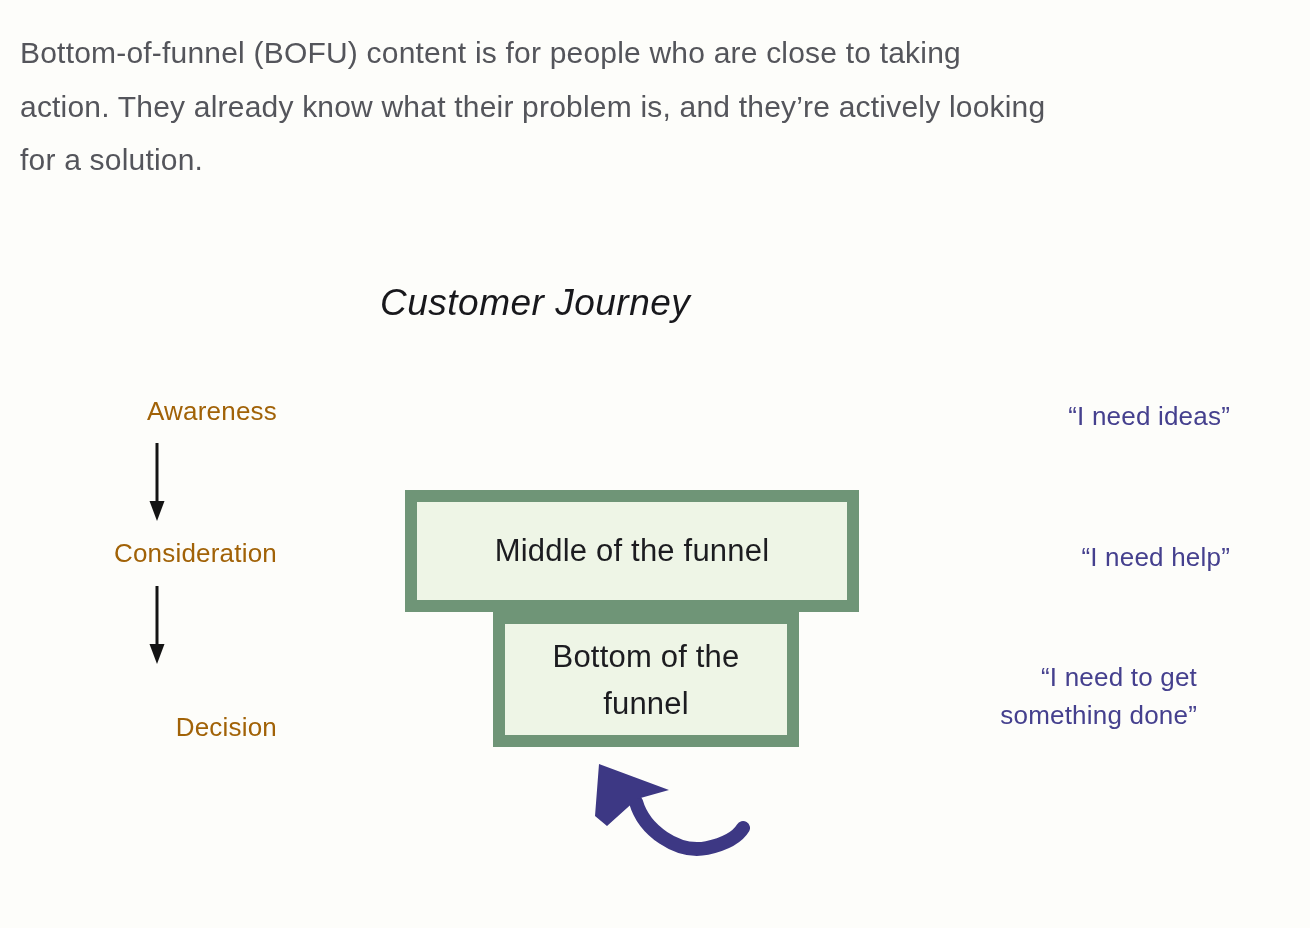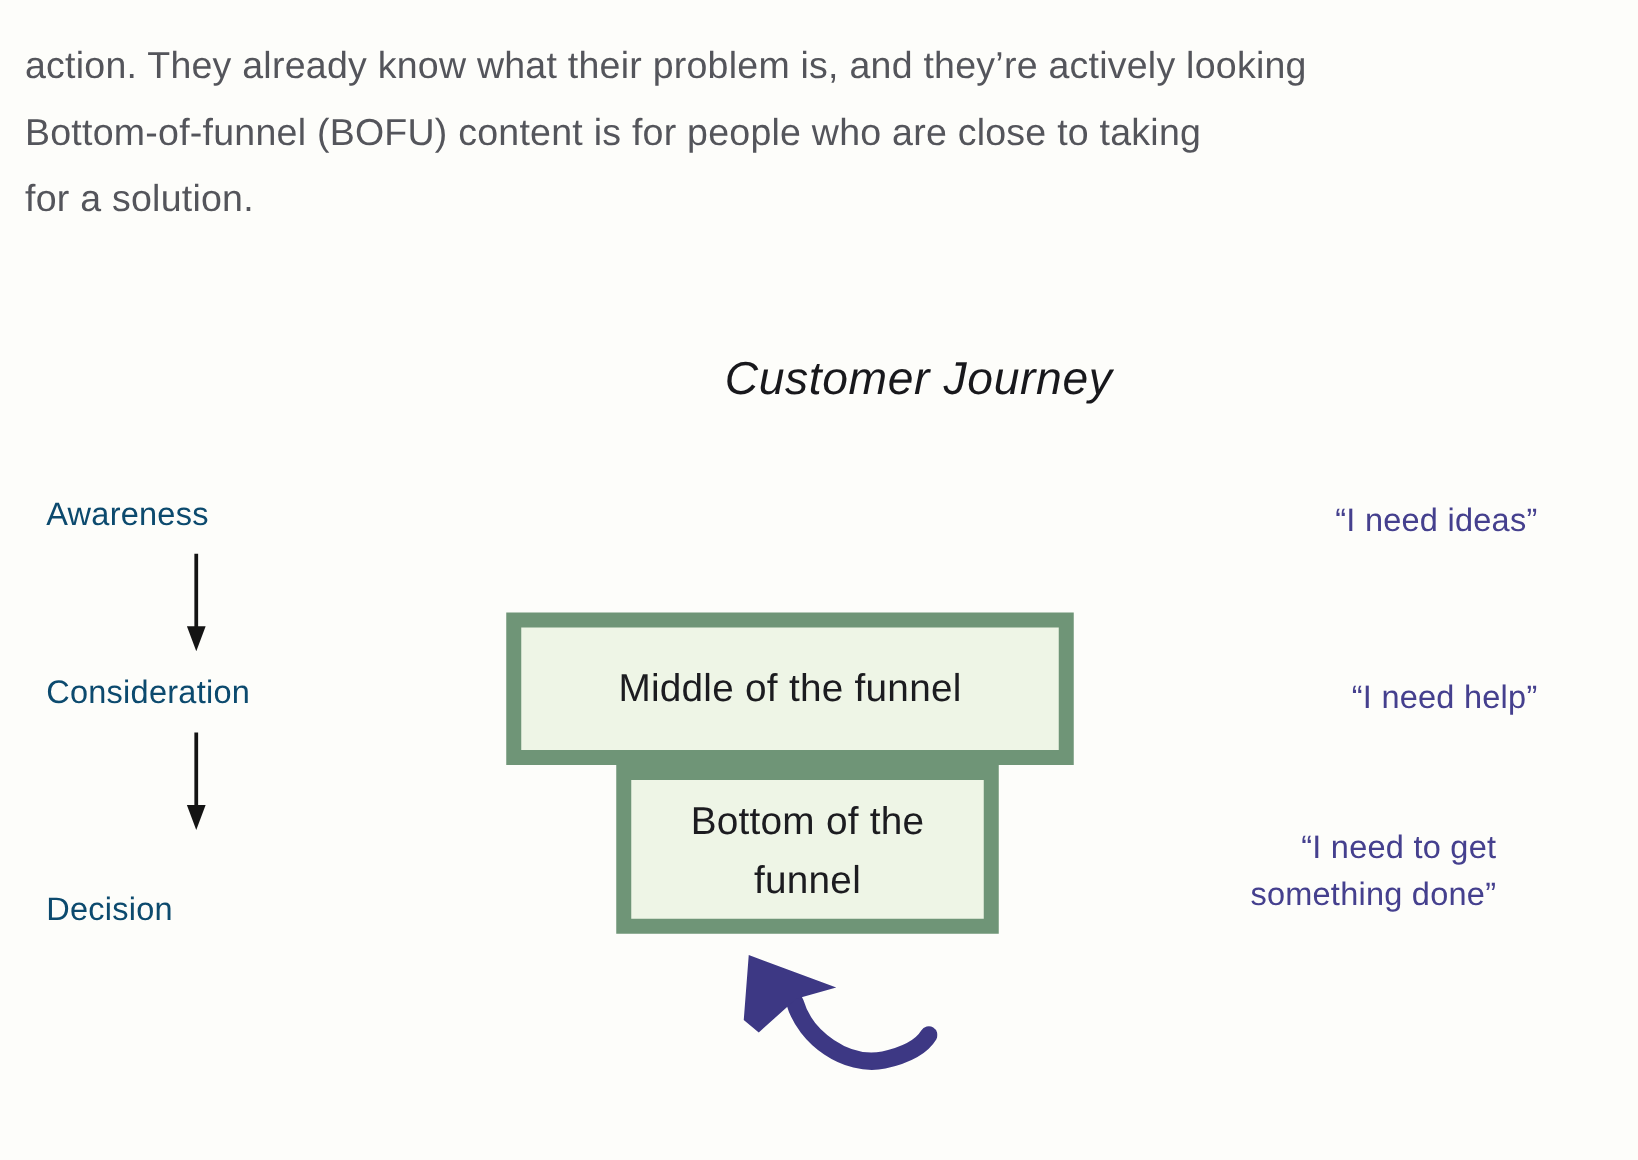--- a/index.html
+++ b/index.html
@@ -27,21 +27,21 @@
     font-weight: 400;
     color: #54555b;
     letter-spacing: 0.2px;
   }
   
   .journey-title {
     position: absolute;
     left: 380px;
     top: 282px;
     width: 510px;
-    text-align: right;
+    text-align: left;
     font-size: 37px;
     font-style: italic;
     color: #18181c;
     letter-spacing: 0.5px;
   }
   
   .tier {
     position: absolute;
     background: #6f9577;
     box-sizing: border-box;
@@ -61,23 +61,23 @@
   }
   .tier1 { left: 347px; top: 365px; width: 570px; height: 125px; }
   .tier2 { left: 405px; top: 490px; width: 454px; height: 122px; }
   .tier3 { left: 472px; top: 612px; width: 306px; height: 135px; margin-left: 21px; }
   .tier3 .tier-inner { line-height: 47px; padding: 0 20px; }
   
   .stage-label {
     position: absolute;
     left: 37px;
     width: 240px;
-    text-align: left;
+    text-align: right;
     font-size: 26px;
-    color: #0c4a6e;
+    color: #a16207;
     letter-spacing: 0.2px;
   }
   .stage-awareness    { top: 396px; }
   .stage-consideration{ top: 538px; }
   .stage-decision     { top: 678px; margin-top: 34px; }
   .stage-arrow {
     position: absolute;
     left: 146px;
   }
   .stage-arrow-1 { top: 441px; }
@@ -113,22 +113,22 @@
     color: #0e0e0e;
     letter-spacing: 0.3px;
   }
 </style>
 </head>
 <body>
 
 <div class="page">
 
   <div class="intro">
+    <div>Bottom-of-funnel (BOFU) content is for people who are close to taking</div>
     <div>action. They already know what their problem is, and they’re actively looking</div>
-    <div>Bottom-of-funnel (BOFU) content is for people who are close to taking</div>
     <div>for a solution.</div>
   </div>
 
   <div class="journey-title">Customer Journey</div>
 
   <div class="tier tier2">
     <div class="tier-inner">Middle of the funnel</div>
   </div>
   <div class="tier tier3">
     <div class="tier-inner">Bottom of the funnel</div>

